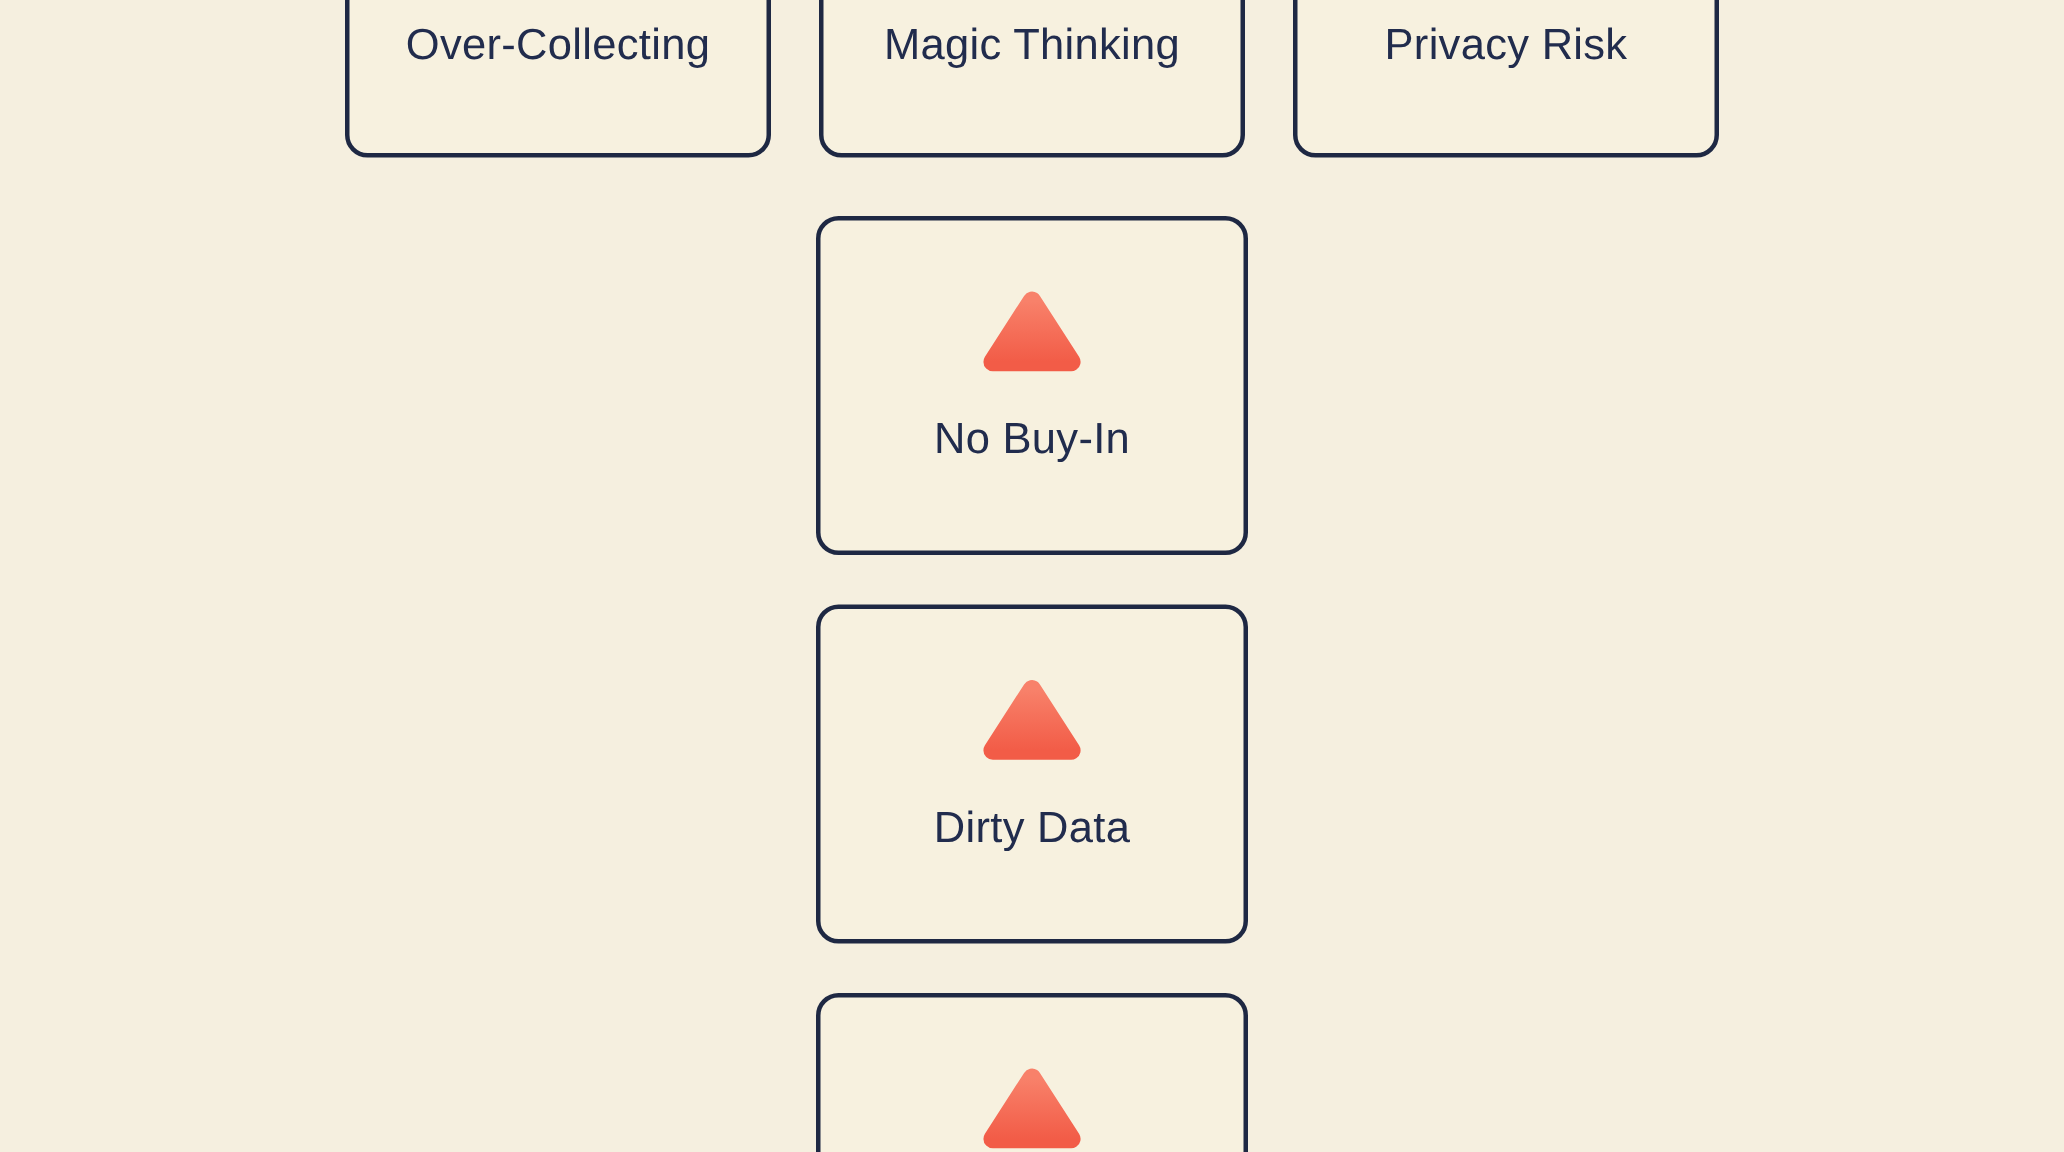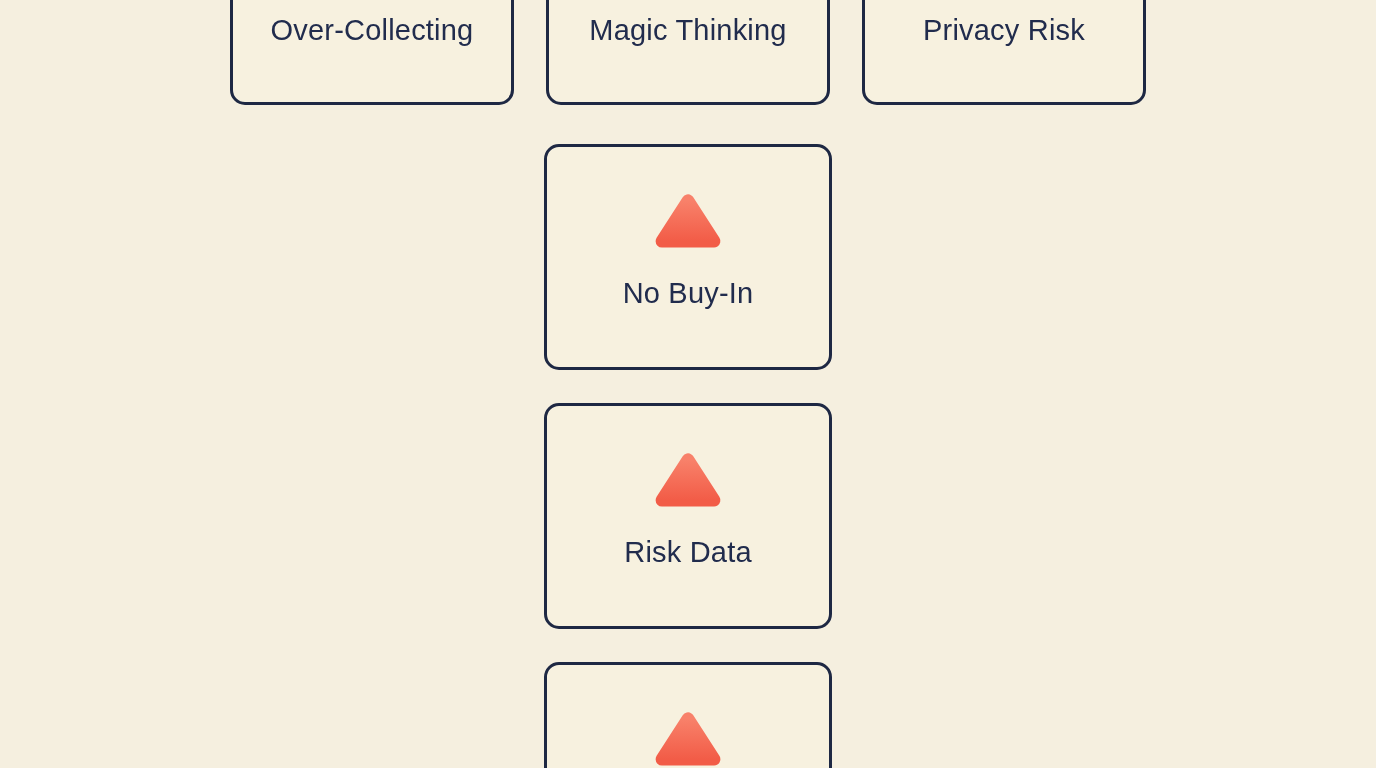--- a/index.html
+++ b/index.html
@@ -108,21 +108,21 @@
         <polygon points="36,10 63,52 9,52" fill="url(#tri-grad)" stroke="url(#tri-grad)" stroke-width="13" stroke-linejoin="round"></polygon>
       </svg>
       <div class="card-label">No Buy-In</div>
     </div>
 
 
     <div class="card">
       <svg class="tri-icon" viewBox="0 0 72 60">
         <polygon points="36,10 63,52 9,52" fill="url(#tri-grad)" stroke="url(#tri-grad)" stroke-width="13" stroke-linejoin="round"></polygon>
       </svg>
-      <div class="card-label">Risk Data</div>
+      <div class="card-label">Dirty Data</div>
     </div>
 
     <div class="card">
       <svg class="tri-icon" viewBox="0 0 72 60">
         <polygon points="36,10 63,52 9,52" fill="url(#tri-grad)" stroke="url(#tri-grad)" stroke-width="13" stroke-linejoin="round"></polygon>
       </svg>
     </div>
 
   </div>
 

